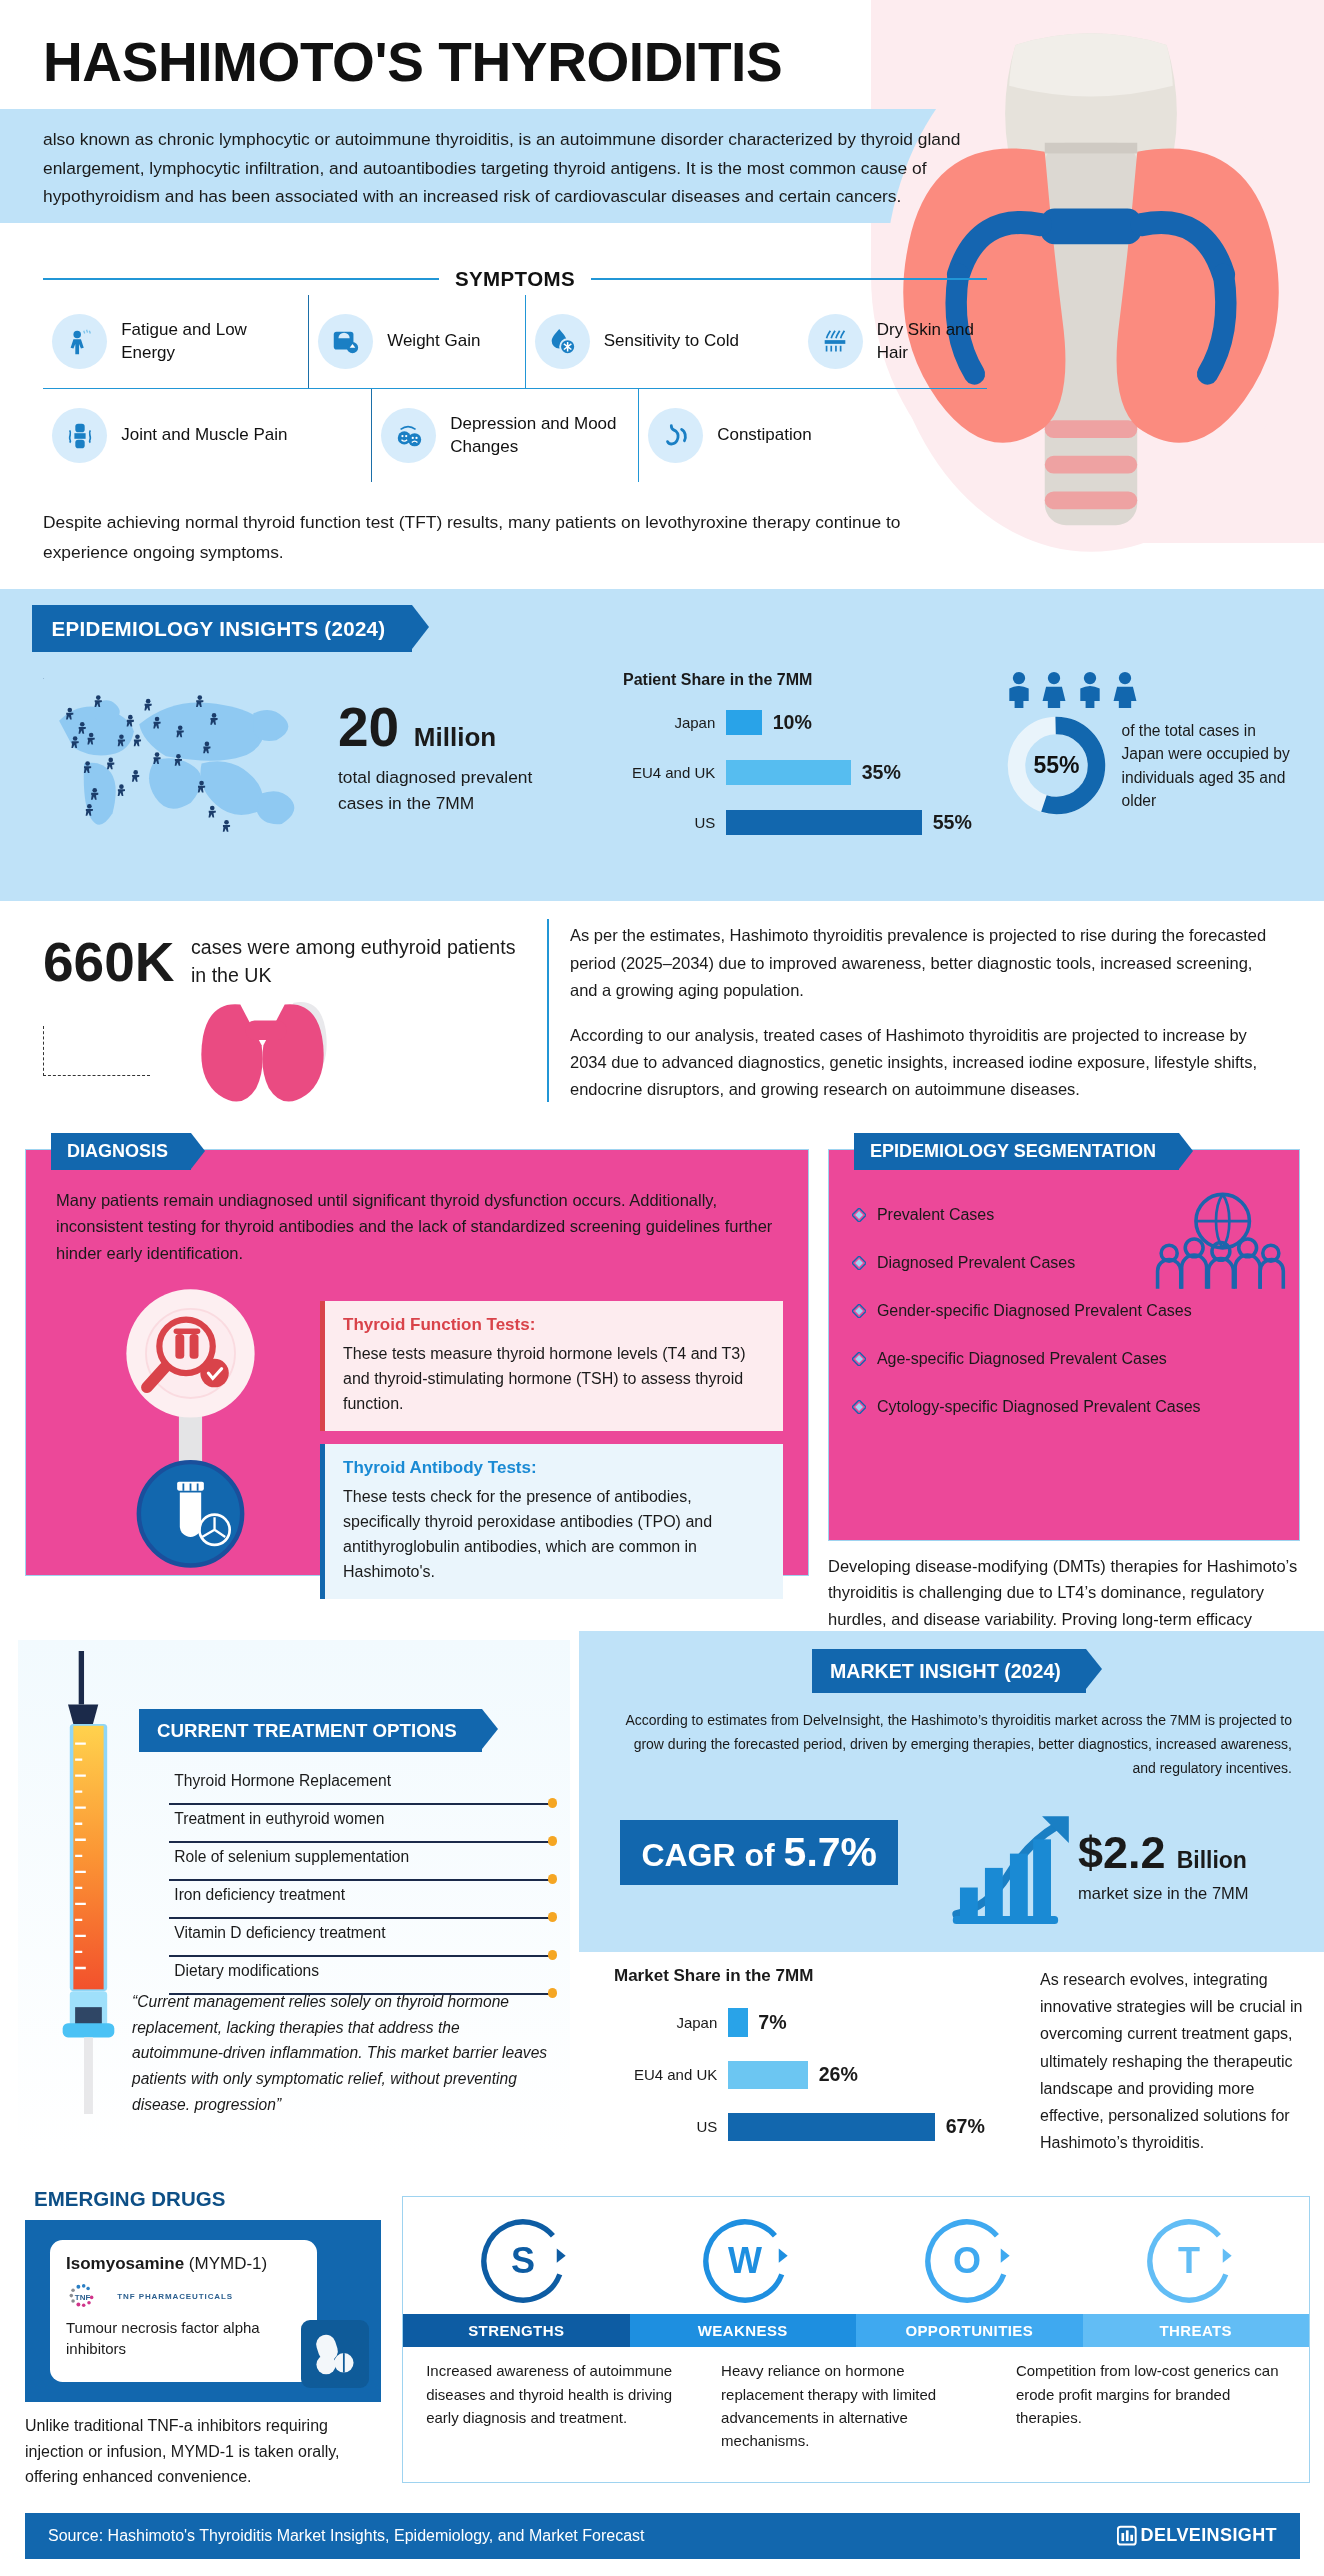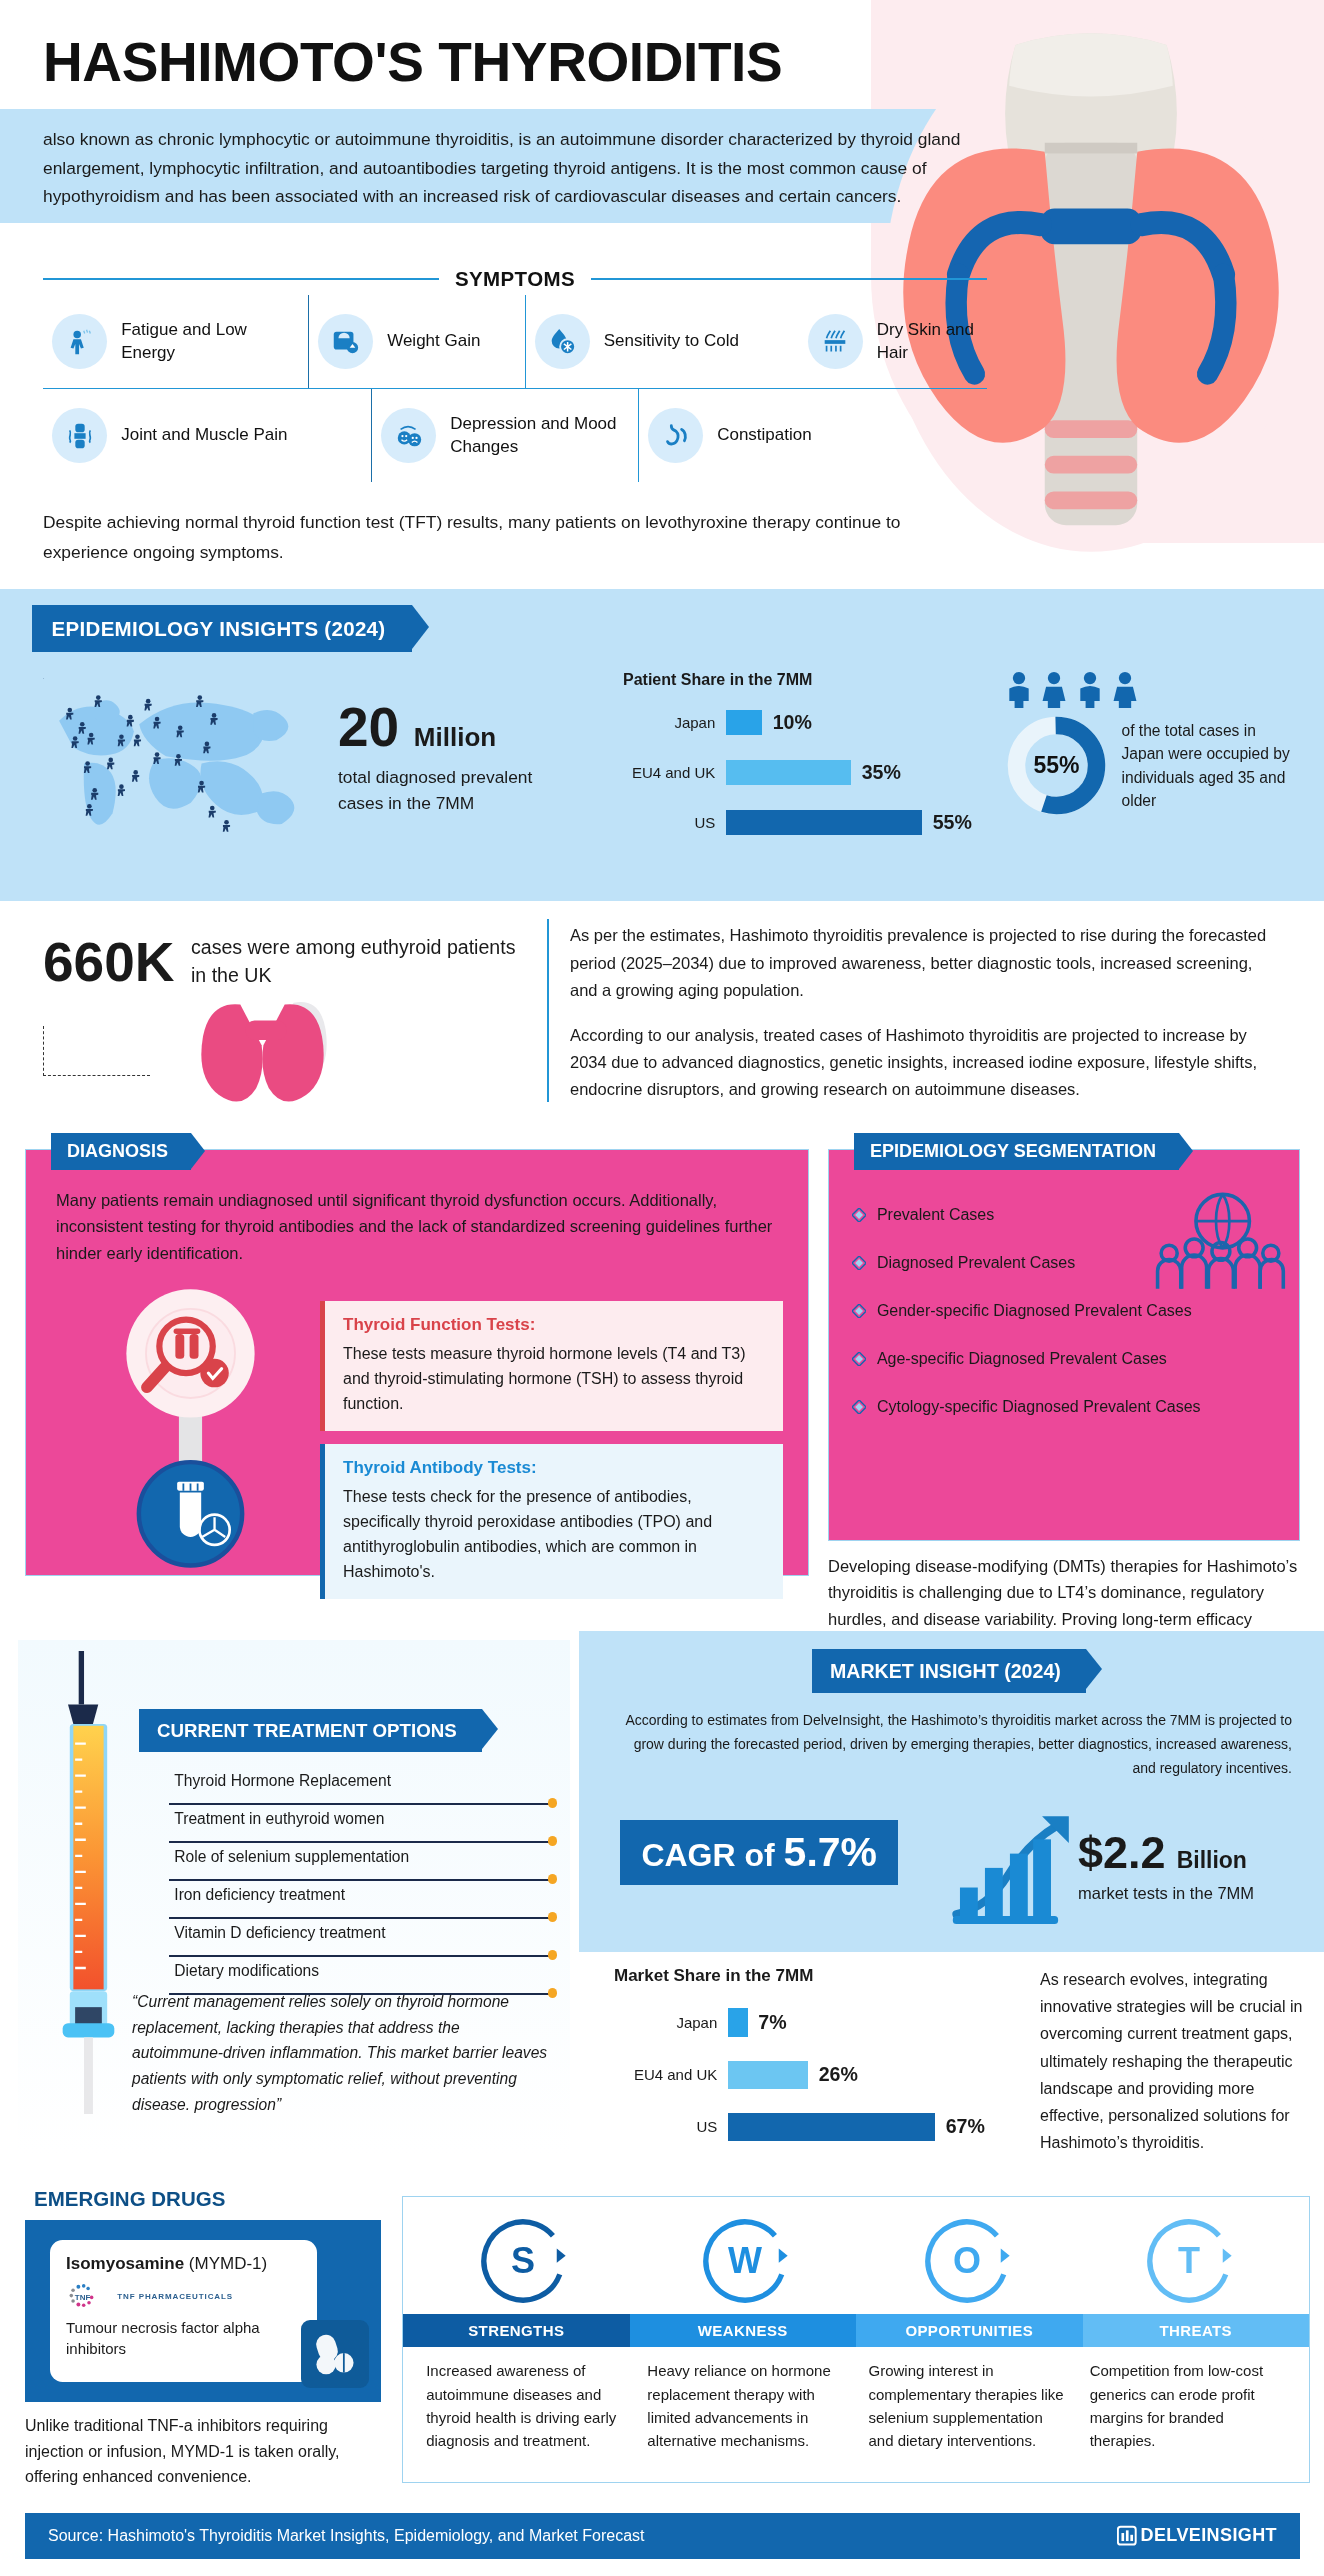--- a/index.html
+++ b/index.html
@@ -740,21 +740,21 @@
           <rect x="66" y="50" width="20" height="70"></rect>
           <rect x="92" y="34" width="20" height="86"></rect>
         </g>
         <rect x="2" y="120" width="118" height="9" rx="4" fill="#1a8ad4"></rect>
       </svg>
       <div class="mkt-size">
         <div>
           <span class="amt">$2.2</span>
           <span class="bil">Billion</span>
         </div>
-        <div class="sz">market tests in the 7MM</div>
+        <div class="sz">market size in the 7MM</div>
       </div>
     </div>
 
     <div class="mshare">
       <div class="mshare-title">Market Share in the 7MM</div>
       <div class="mshare-row">
         <div class="mshare-lbl">Japan</div>
         <div class="mshare-bar" style="width:19.6px;background:#29a3e8"></div>
         <div class="mshare-val">7%</div>
       </div>
@@ -848,21 +848,20 @@
       </div>
       <div class="swot-heads">
         <div class="swot-head" style="background:#0d5ca3">STRENGTHS</div>
         <div class="swot-head" style="background:#1e8fe0">WEAKNESS</div>
         <div class="swot-head" style="background:#3fa9f0">OPPORTUNITIES</div>
         <div class="swot-head" style="background:#62bdf5">THREATS</div>
       </div>
       <div class="swot-cols">
         <div class="swot-col">Increased awareness of autoimmune diseases and thyroid health is driving early diagnosis and treatment.</div>
         <div class="swot-col">Heavy reliance on hormone replacement therapy with limited advancements in alternative mechanisms.</div>
-        <div class="swot-col">Growing interest in complementary therapies like selenium supplementation and dietary interventions.</div>
         <div class="swot-col">Competition from low-cost generics can erode profit margins for branded therapies.</div>
       </div>
     </div>
   </div>
 
   <div class="footer">
     <div class="src">Source: Hashimoto's Thyroiditis Market Insights, Epidemiology, and Market Forecast</div>
     <div class="brand">
       <svg width="19.6" height="21.4" viewBox="0 0 22 24">
         <rect x="1" y="2" width="20" height="20" rx="3" fill="none" stroke="#fff" stroke-width="2.2"></rect>

